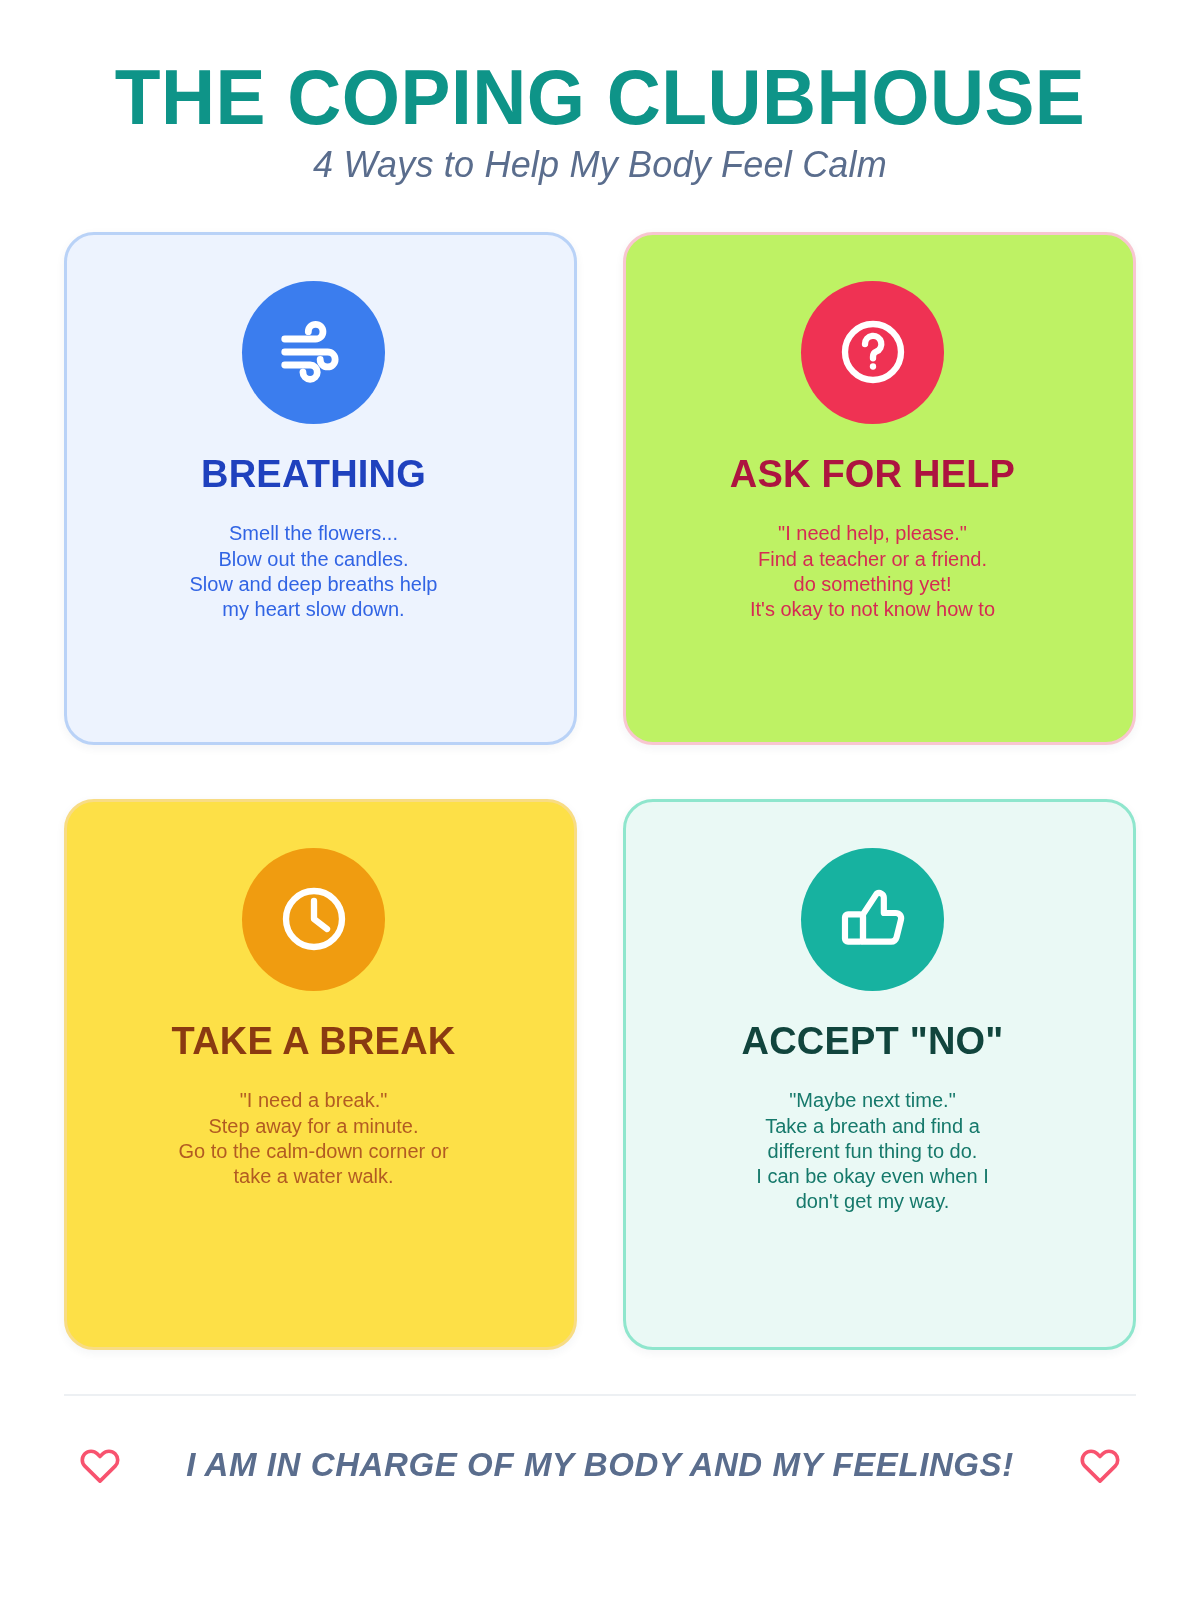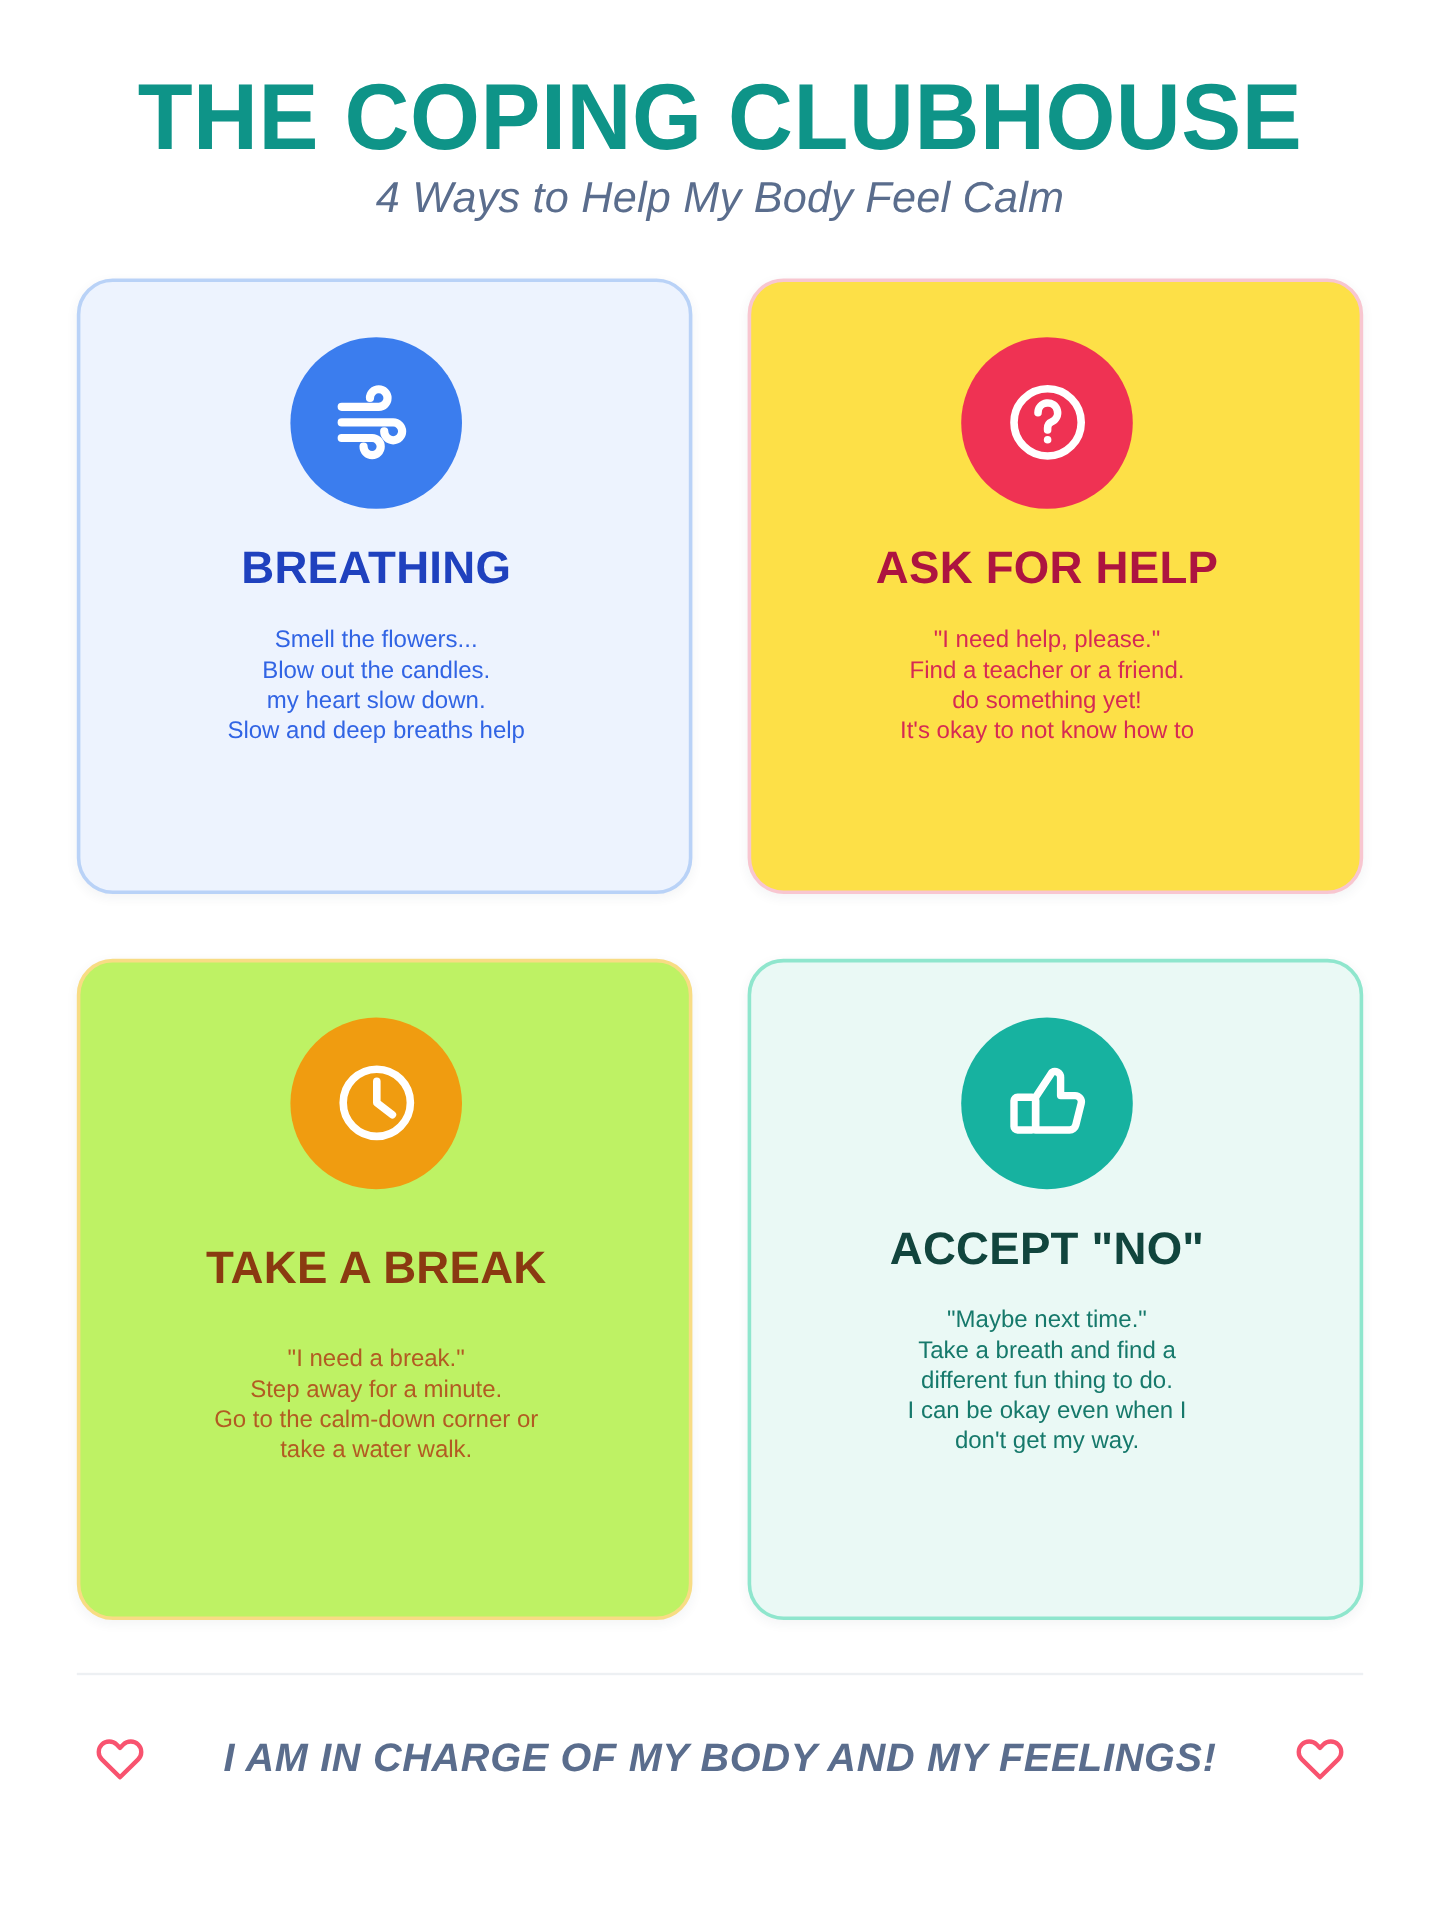--- a/index.html
+++ b/index.html
@@ -99,27 +99,27 @@
   }
   .card-body .line { display: block; }
 
   
   .card-breathing            { background:#EDF3FE; border-color:#B9D2F7; }
   .card-breathing .icon-circle{ background:#3B7DEE; }
   .card-breathing .card-title{ color:#1F41BE; }
   .card-breathing .card-body { color:#3164E4; }
 
   
-  .card-help                 { background:#fde047; border-color:#F8C6D0; }
+  .card-help                 { background:#bef264; border-color:#F8C6D0; }
   .card-help .icon-circle    { background:#EF3253; }
   .card-help .card-title     { color:#AD1440; }
   .card-help .card-body      { color:#D62A53; }
 
   
-  .card-break                { background:#bef264; border-color:#F8DC84;gap:16px; }
+  .card-break                { background:#fde047; border-color:#F8DC84; }
   .card-break .icon-circle   { background:#F09C10; }
   .card-break .card-title    { color:#8A3A11; }
   .card-break .card-body     { color:#B25B22; }
 
   
   .card-accept               { background:#EAF9F5; border-color:#8FE6CD; }
   .card-accept .icon-circle  { background:#17B2A0; }
   .card-accept .card-title   { color:#11453D; }
   .card-accept .card-body    { color:#16796B; }
 
@@ -165,22 +165,22 @@
             <path d="M3 8h9.5a2.25 2.25 0 1 0-2.25-2.25"></path>
             <path d="M3 12h13.2a2.3 2.3 0 1 1-2.3 2.3"></path>
             <path d="M3 16h7.8a2.2 2.2 0 1 1-2.2 2.2"></path>
           </svg>
         </span>
       </div>
       <div class="card-title">BREATHING</div>
       <div class="card-body">
         <span class="line">Smell the flowers...</span>
         <span class="line">Blow out the candles.</span>
+        <span class="line">Slow and deep breaths help</span>
         <span class="line">my heart slow down.</span>
-        <span class="line">Slow and deep breaths help</span>
       </div>
     </div>
 
     <div class="card card-help">
       <div class="icon-circle">
         <span>
           <svg width="80" height="80" viewBox="0 0 24 24" fill="none" stroke="#ffffff" stroke-width="1.9" stroke-linecap="round" stroke-linejoin="round">
             <circle cx="12" cy="12" r="8.4"></circle>
             <path d="M9.6 9.6a2.45 2.45 0 1 1 3.35 2.28c-.72.3-.95.83-.95 1.55v.45"></path>
             <circle cx="12" cy="16.35" r="0.95" fill="#ffffff" stroke="none"></circle>

